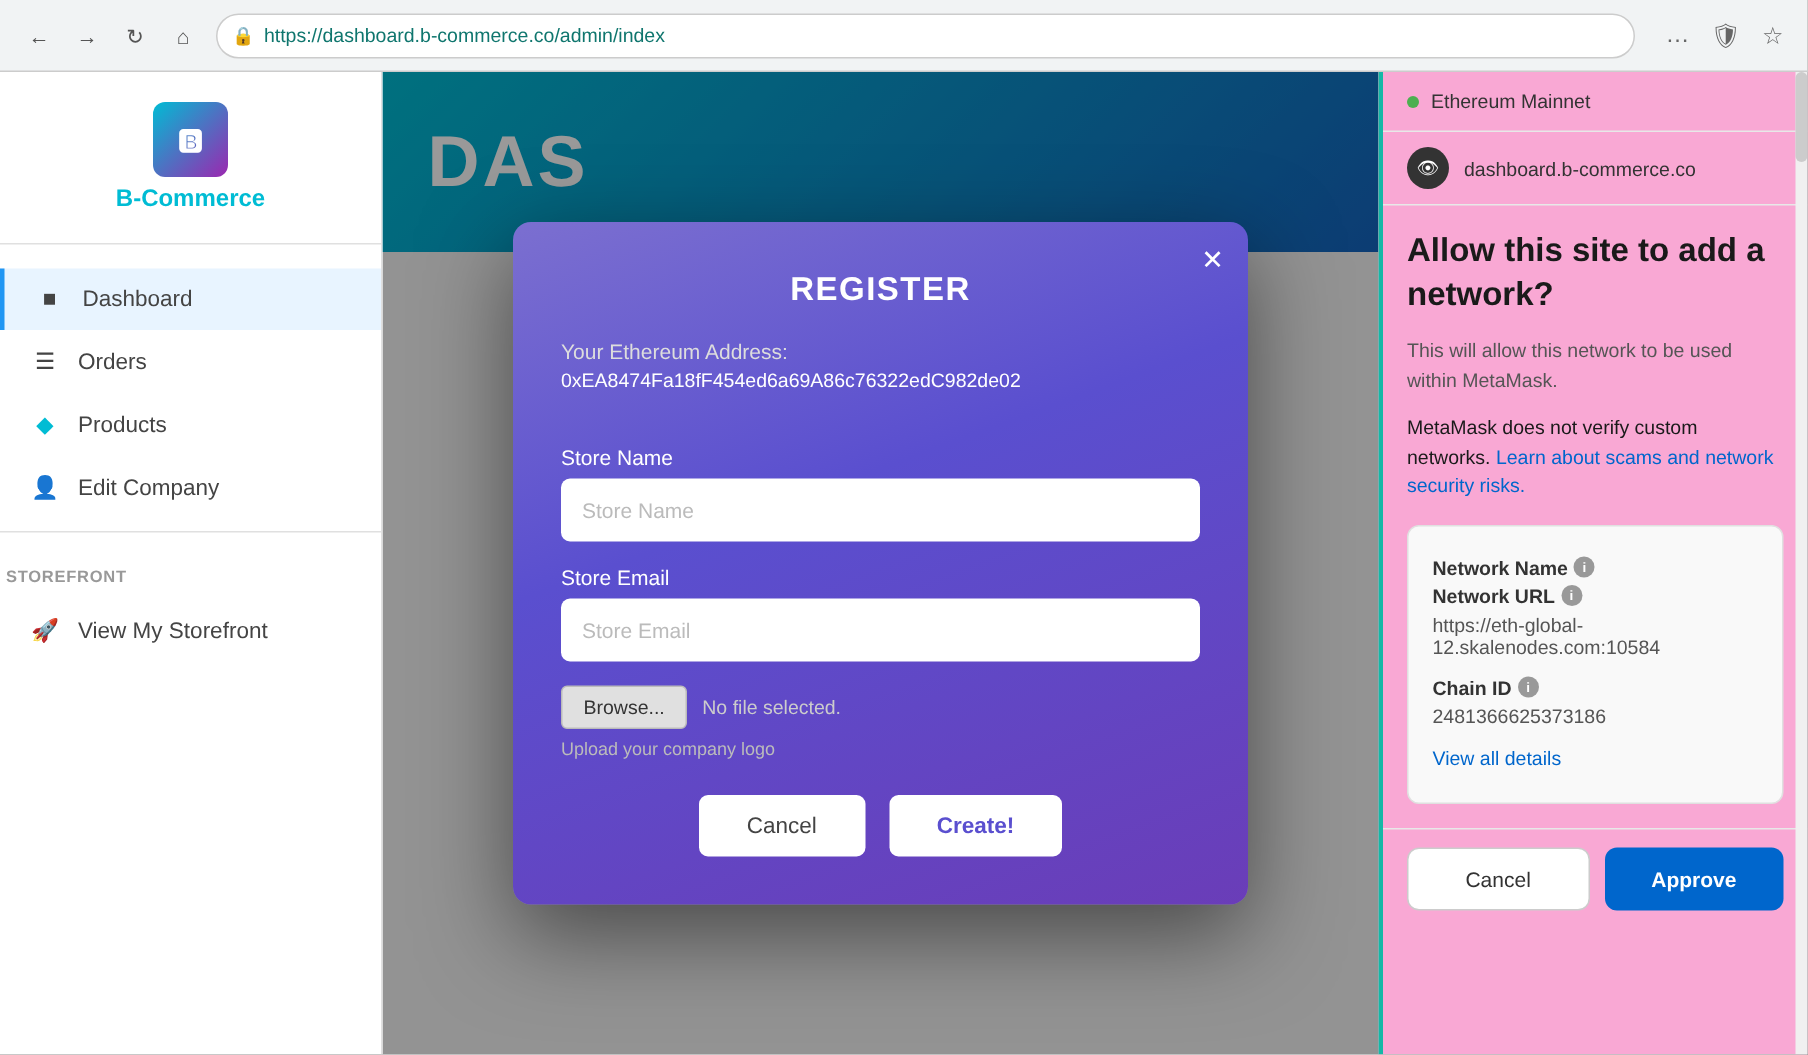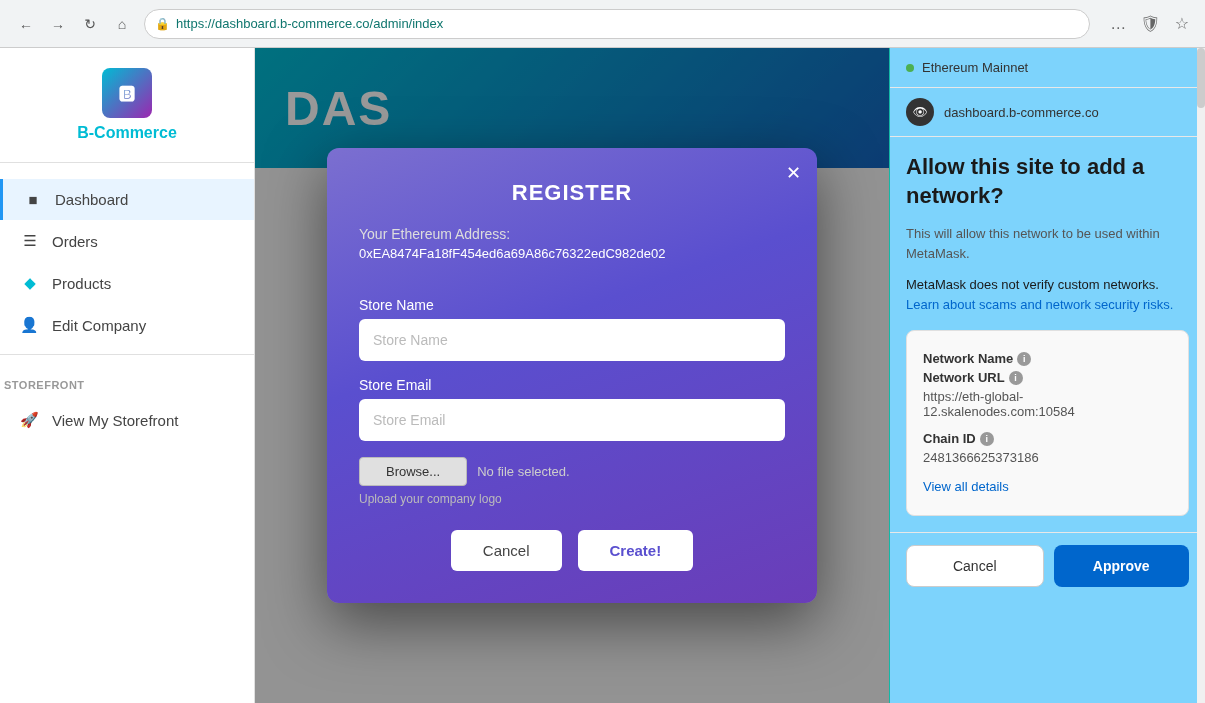--- a/index.html
+++ b/index.html
@@ -128,42 +128,42 @@
       color: #555; background: white; margin-bottom: 16px;
       outline: none;
     }
     .form-input::placeholder { color: #bbb; }
 
     .file-upload-row {
       display: flex; align-items: center; gap: 10px; margin-bottom: 6px;
     }
     .browse-btn {
       background: #e0e0e0; border: 1px solid #bbb; border-radius: 4px;
-      padding: 6px 26px; font-size: 13px; cursor: pointer; color: #333;
+      padding: 6px 14px; font-size: 13px; cursor: pointer; color: #333;
     }
     .file-name { color: #ccc; font-size: 13px; }
     .upload-hint { color: #bbb; font-size: 12px; margin-bottom: 24px; }
 
     .modal-actions {
       display: flex; justify-content: center; gap: 16px; margin-top: 20px;
     }
     .btn-cancel {
       background: white; color: #444; border: none; border-radius: 6px;
       padding: 12px 32px; font-size: 15px; cursor: pointer; font-weight: 500;
     }
     .btn-create {
       background: white; color: #5a4fcf; border: none; border-radius: 6px;
       padding: 12px 32px; font-size: 15px; cursor: pointer; font-weight: 700;
     }
 
     
     .metamask-panel {
-      width: 316px;
-      background: #7dd3fc;
-      border-left: 1px solid #14b8a6;
+      width: 286px;
+      background: #f9a8d4;
+      border-left: 3px solid #14b8a6;
       overflow-y: auto;
       flex-shrink: 0;
       position: relative;
     }
     .mm-scroll-indicator {
       position: absolute; right: 0; top: 0; width: 8px; height: 100%;
       background: #f0f0f0;
     }
     .mm-scroll-thumb {
       width: 8px; height: 60px; background: #ccc; border-radius: 4px; margin-top: 0;

